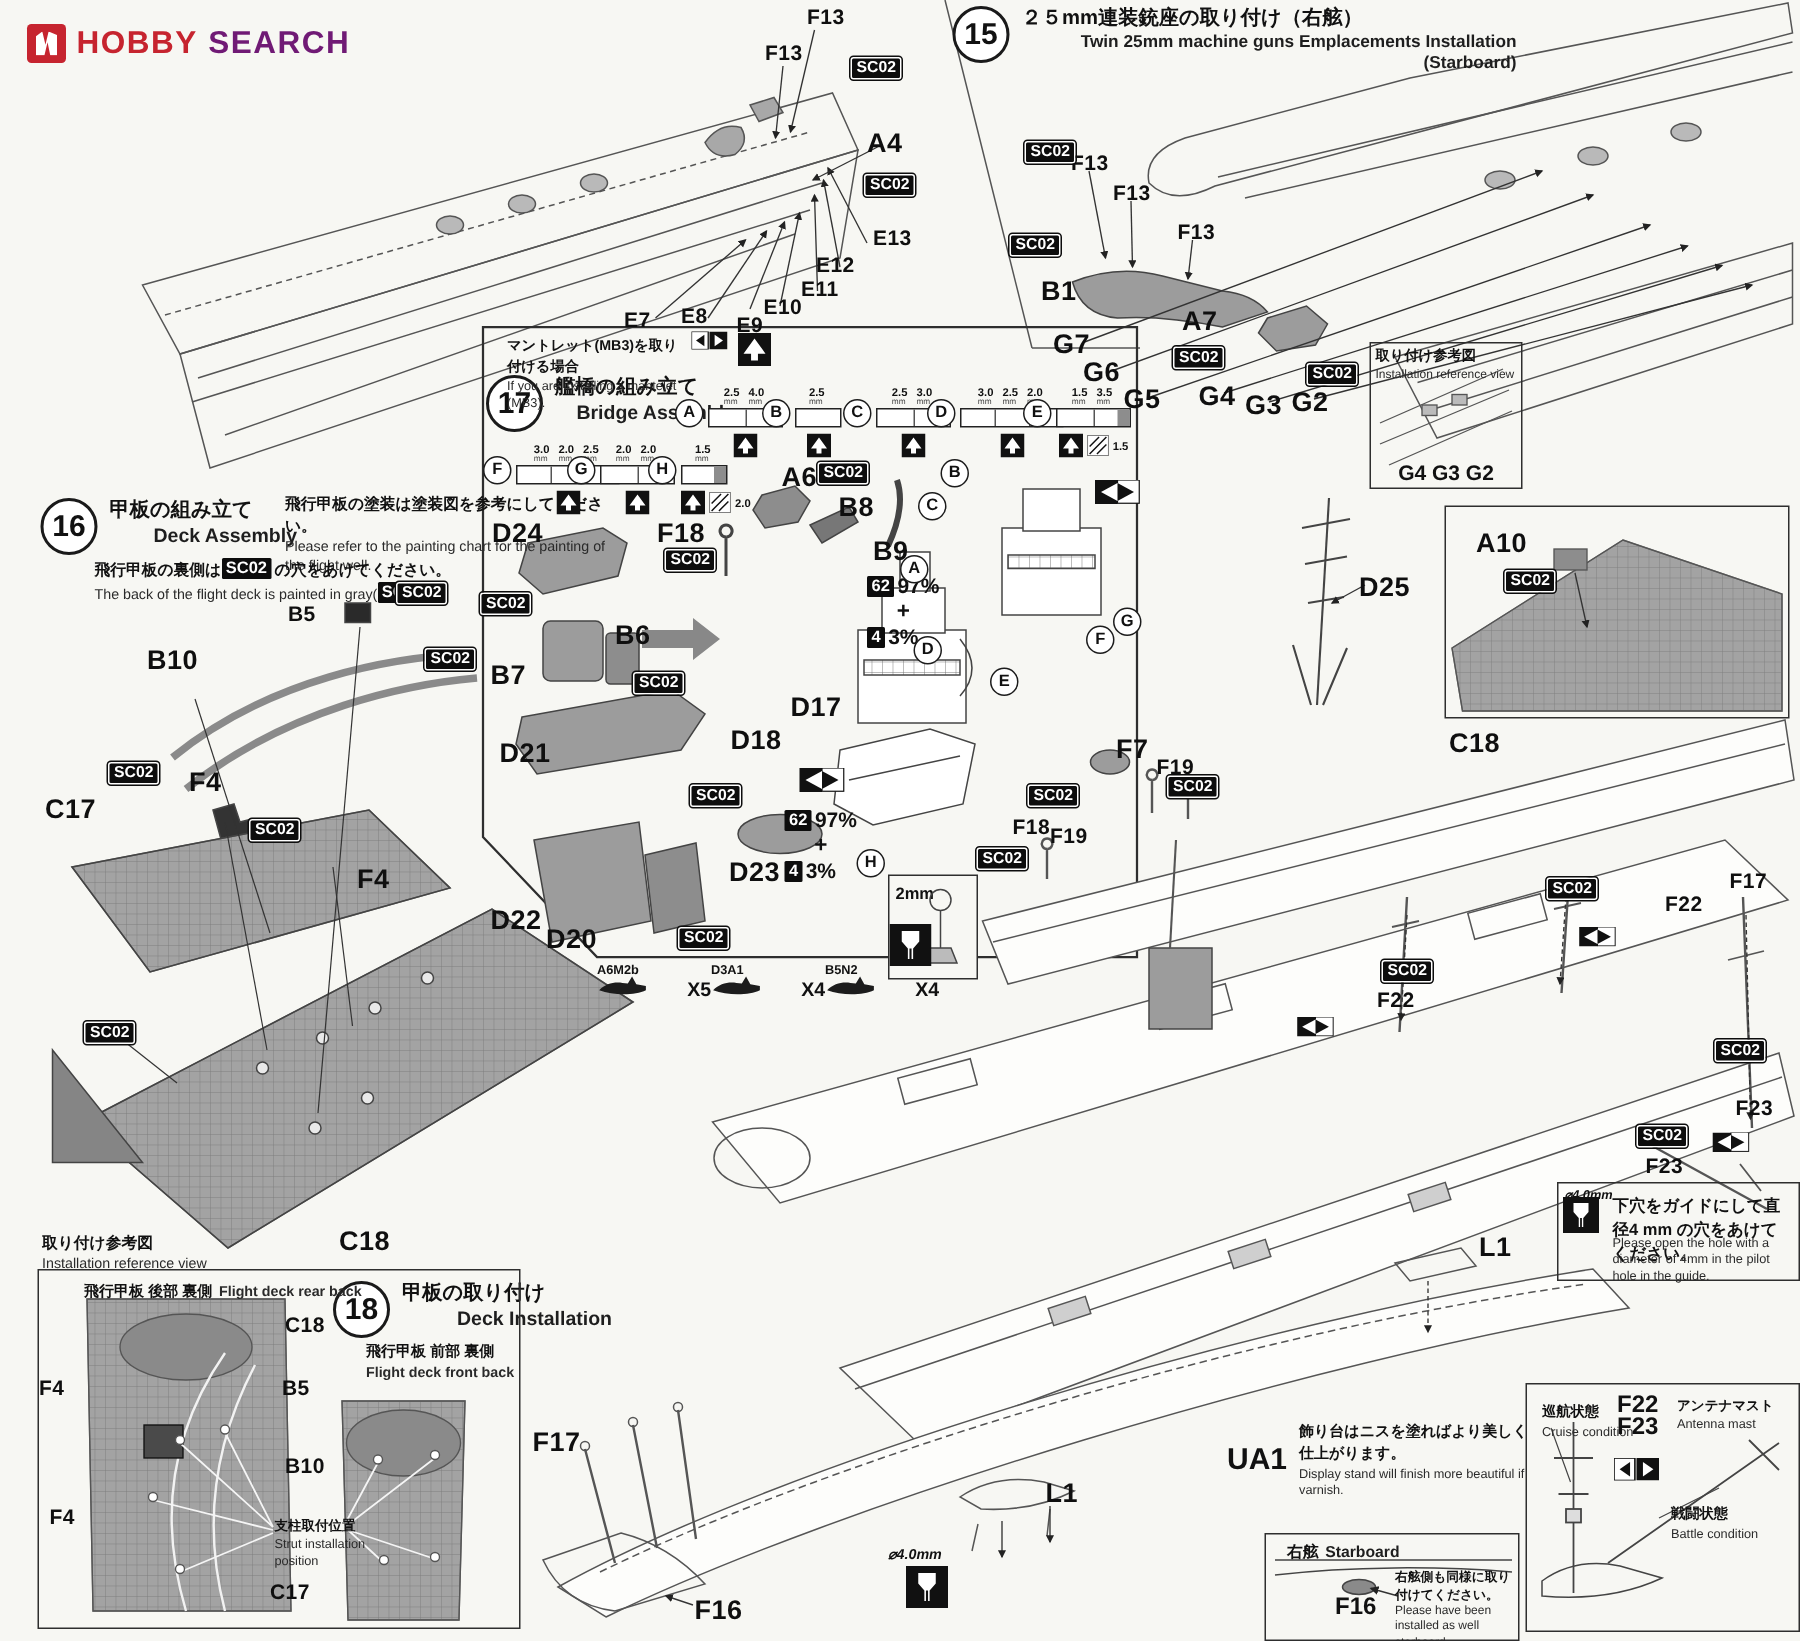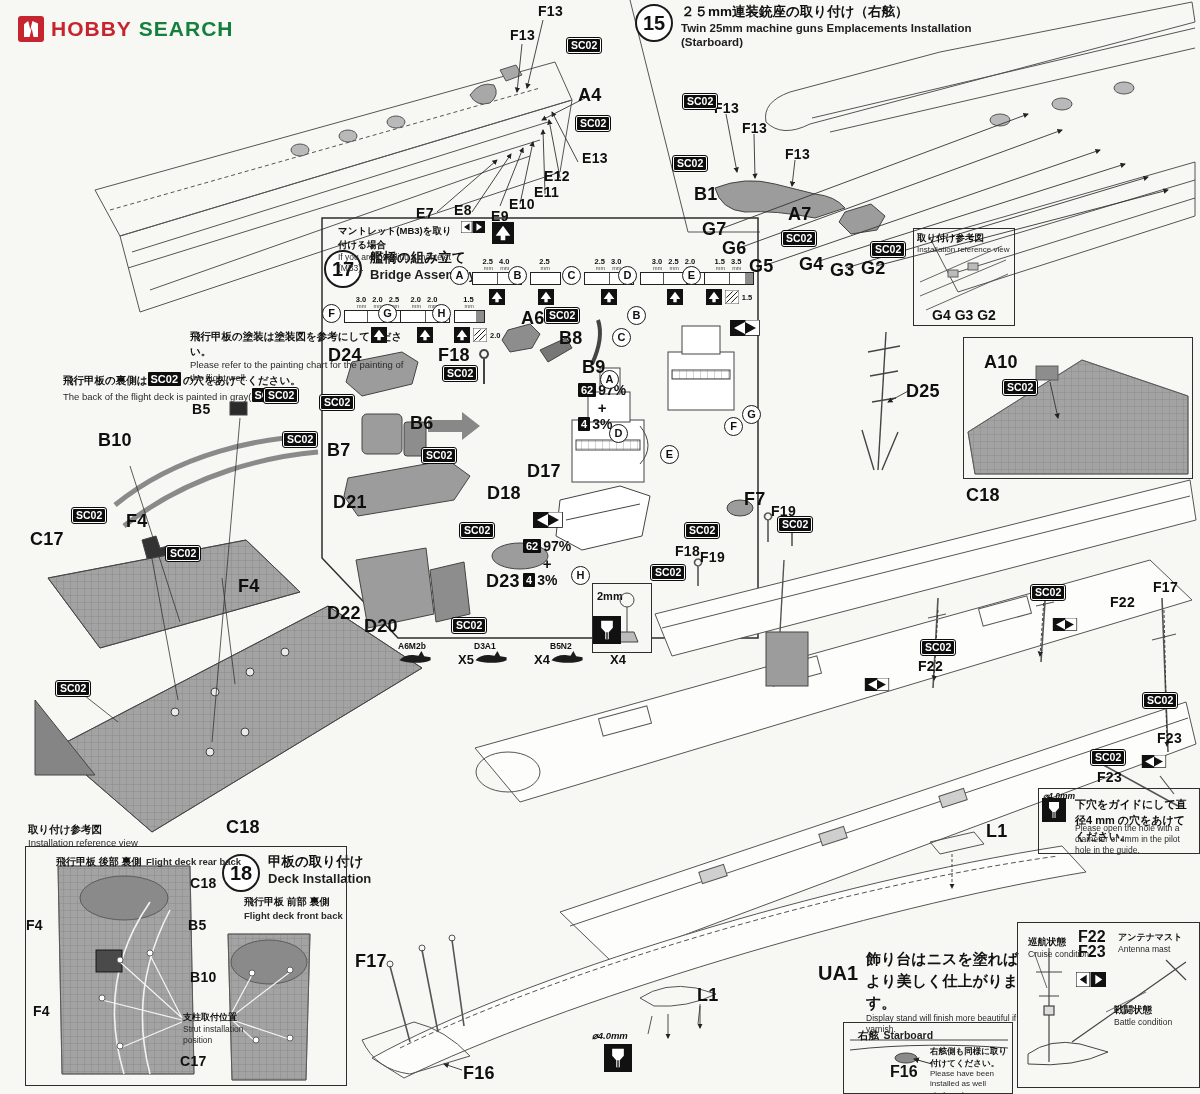--- a/index.html
+++ b/index.html
@@ -11,47 +11,47 @@
   .badge{position:absolute;background:#0d0d0d;color:#fff;font-size:10.5px;font-weight:700;line-height:13px;
          padding:0 3px;border:1px solid #fff;outline:1px solid #0d0d0d;border-radius:2px;white-space:nowrap;}
   .cbadge{display:inline-block;background:#0d0d0d;color:#fff;font-size:11px;font-weight:700;line-height:14px;
           padding:0 3px;border-radius:1px;margin-right:2px;vertical-align:1px;}
   .cletter{position:absolute;width:17px;height:17px;border:1.5px solid #1c1c1c;border-radius:50%;background:#fff;
            font-size:11px;font-weight:700;text-align:center;line-height:17px;}
   .stephead{position:absolute;display:flex;gap:8px;align-items:flex-start;}
   .stepnum{flex:0 0 auto;width:34px;height:34px;border:2.5px solid #1a1a1a;border-radius:50%;background:#fff;
            font-size:20px;font-weight:800;text-align:center;line-height:34px;}
   .jt{font-size:13.5px;font-weight:700;line-height:1.25;}
-  .et{font-size:11.5px;font-weight:700;color:#1e1e1e;line-height:1.25;}
+  .et{font-size:11.5px;font-weight:700;color:#1e1e1e;line-height:1.25;text-align:right;}
   .njp{font-size:10.5px;font-weight:700;line-height:1.45;}
   .nen{font-size:9.5px;color:#2a2a2a;line-height:1.3;}
   .bx{position:absolute;border:1.5px solid #2e2e2e;}
   .abs{position:absolute;}
   .pmix{position:absolute;font-size:14px;font-weight:700;line-height:17px;}
   .pmix .plus{display:block;text-align:center;font-size:15px;}
   .ct{position:absolute;display:flex;align-items:flex-start;gap:3px;}
   .ctvals{display:flex;gap:6px;justify-content:center;margin-bottom:0;}
-  .ctvals i{font-style:normal;font-size:7.5px;font-weight:700;text-align:right;line-height:1;}
+  .ctvals i{font-style:normal;font-size:7.5px;font-weight:700;text-align:left;line-height:1;}
   .ctvals i b{display:block;font-size:5.5px;font-weight:400;color:#444;}
   .ctbar{display:block;height:11px;border:1.2px solid #222;background:#fff;position:relative;margin-top:1px;}
   .ctbar .tick{position:absolute;top:0;bottom:0;width:0;border-left:1px solid #555;}
   .ctbar .tip{position:absolute;right:0;top:0;bottom:0;width:8px;background:#8d8d8d;}
   .ctic{display:flex;gap:3px;margin-top:4px;justify-content:center;align-items:center;}
   .ctic .fv{font-size:7.5px;font-weight:700;}
   .icon{position:absolute;line-height:0;}
   .plane{position:absolute;width:70px;}
   .plane .pname{position:absolute;left:0;top:-9px;font-size:8.5px;font-weight:700;}
   .plane .pcount{position:absolute;right:-6px;top:2px;font-size:13px;font-weight:700;}
   .biglbl{font-size:20px;font-weight:800;}
   #logo{position:absolute;left:18px;top:16px;display:flex;align-items:center;gap:7px;}
   #logo .mark{width:26px;height:26px;background:#c6242f;border-radius:3px;position:relative;}
   #logo .mark:before{content:"";position:absolute;left:6px;top:5px;width:14px;height:16px;
         background:#fff;clip-path:polygon(0 100%,0 20%,30% 0,45% 55%,60% 0,100% 15%,100% 100%,68% 100%,55% 45%,40% 100%);}
   #logo .w1{color:#c6242f;font-weight:800;font-size:21px;letter-spacing:1px;}
-  #logo .w2{color:#15803d;font-weight:700;font-size:21px;letter-spacing:1px;}
+  #logo .w2{color:#701a75;font-weight:700;font-size:21px;letter-spacing:1px;}
 </style>
 </head>
 <body>
 
 <div id="sheet">
 
   <svg id="art" width="1200" height="1094" viewBox="0 0 1200 1094">
     <defs>
       <pattern id="gp" width="7" height="7" patternUnits="userSpaceOnUse">
         <path d="M0 0H7M0 0V7" stroke="#6f6f6f" stroke-width="0.6" fill="none"></path>
@@ -290,20 +290,27 @@
 
 
     <div class="stephead" style="left:635px;top:4px">
       <div class="stepnum">15</div>
       <div style="width:330px">
         <div class="jt">２５mm連装銃座の取り付け（右舷）</div>
         <div class="et">Twin 25mm machine guns Emplacements Installation (Starboard)</div>
       </div>
     </div>
 
+    <div class="stephead" style="left:27px;top:332px">
+      <div class="stepnum">16</div>
+      <div style="width:125px">
+        <div class="jt">甲板の組み立て</div>
+        <div class="et" style="font-size:13px">Deck Assembly</div>
+      </div>
+    </div>
 
     <div class="stephead" style="left:324px;top:250px">
       <div class="stepnum">17</div>
       <div style="width:120px">
         <div class="jt">艦橋の組み立て</div>
         <div class="et" style="font-size:13px">Bridge Assembly</div>
       </div>
     </div>
 
     <div class="stephead" style="left:222px;top:854px">
@@ -359,21 +366,21 @@
     </svg>
 
     <div class="bx" style="left:1038px;top:788px;width:160px;height:64px">
       <div style="position:absolute;left:4px;top:2px;font-size:8.5px;font-weight:700;font-style:italic">⌀4.0mm</div>
       <div class="njp" style="position:absolute;left:36px;top:8px;width:120px;font-size:11px">下穴をガイドにして直径4 mm の穴をあけてください。</div>
       <div class="nen" style="position:absolute;left:36px;top:34px;width:120px;font-size:8.5px">Please open the hole with a diameter of 4mm in the pilot hole in the guide.</div>
     </div>
 
     <div class="abs" style="left:866px;top:948px;width:160px">
       <span class="biglbl" style="position:absolute;left:-48px;top:14px">UA1</span>
-      <div class="njp" style="font-size:15px">飾り台はニスを塗ればより美しく仕上がります。</div>
+      <div class="njp" style="font-size:10px">飾り台はニスを塗ればより美しく仕上がります。</div>
       <div class="nen" style="font-size:8.5px">Display stand will finish more beautiful if varnish.</div>
     </div>
 
     <div class="bx" style="left:1017px;top:922px;width:181px;height:164px">
       <div style="position:absolute;left:10px;top:12px">
         <div class="njp" style="font-size:9.5px">巡航状態</div>
         <div class="nen" style="font-size:8.5px">Cruise condition</div>
       </div>
       <div style="position:absolute;left:60px;top:6px">
         <span style="font-size:16px;font-weight:800;display:block;line-height:15px">F22</span>

